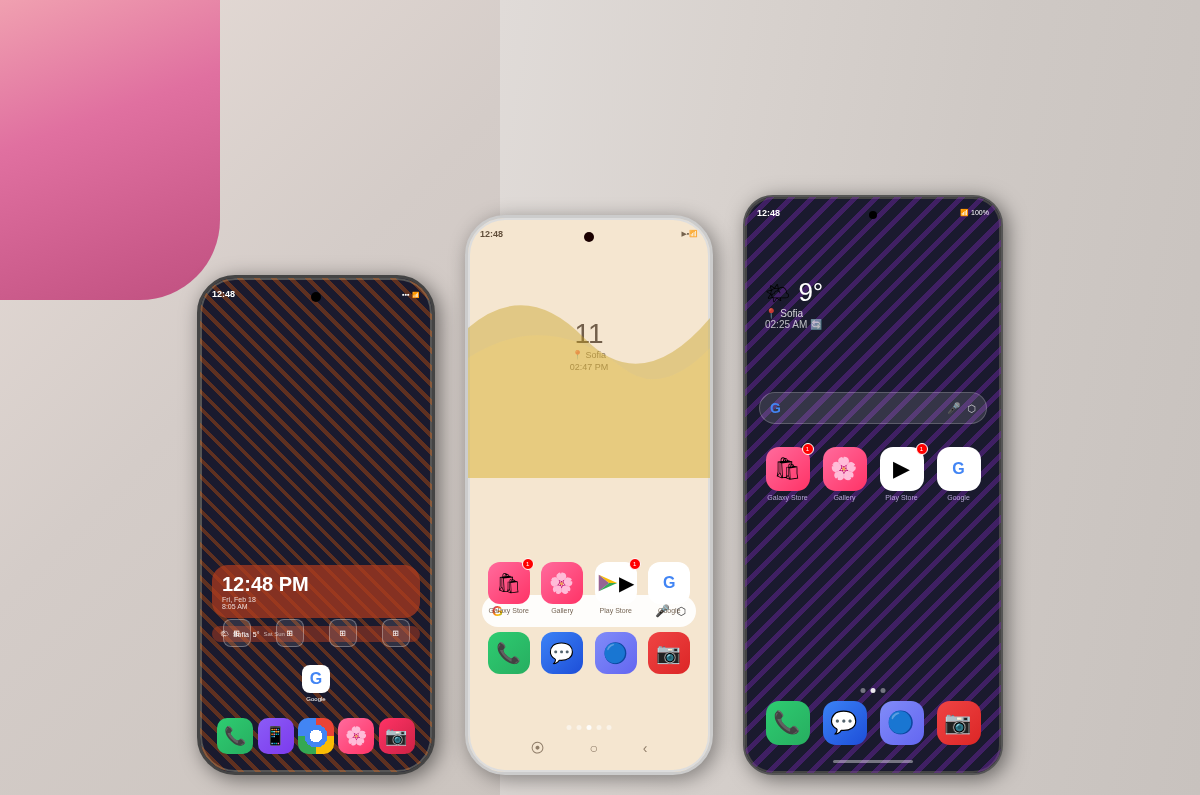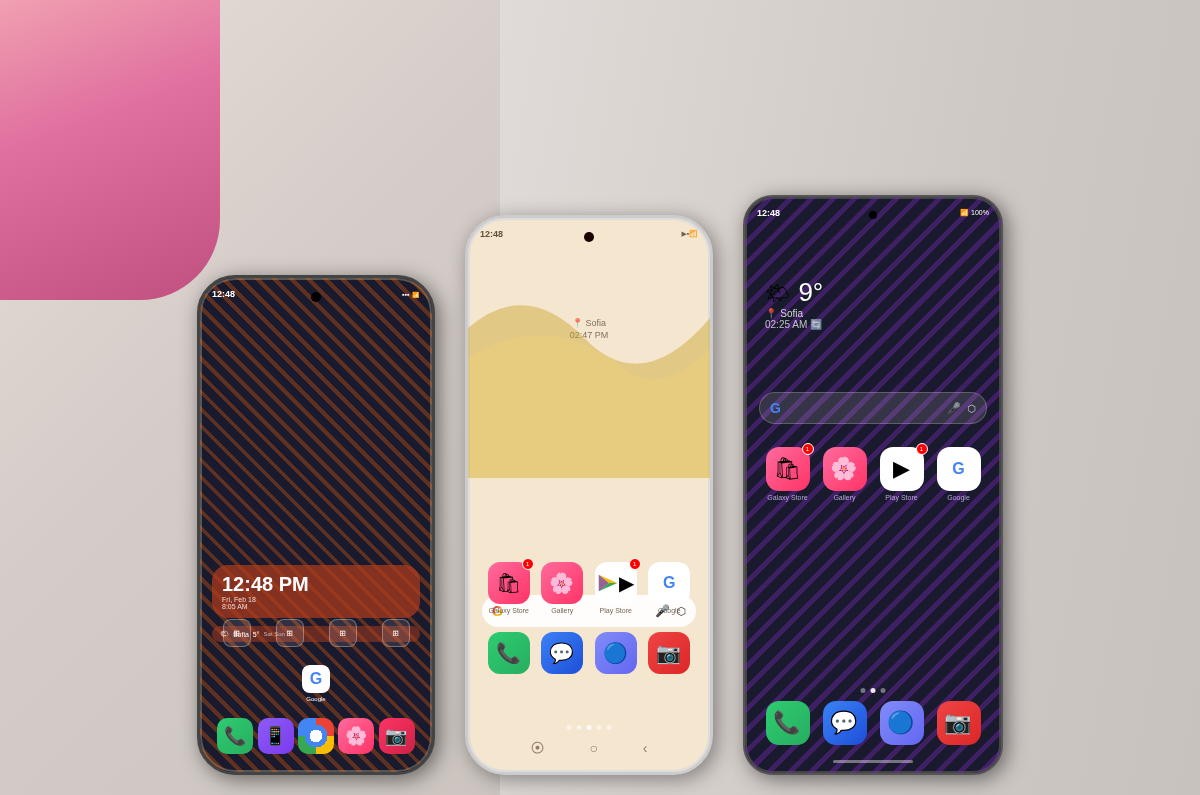--- a/index.html
+++ b/index.html
@@ -623,20 +623,21 @@
         <div class="punch-hole" style="background:#1a0000;"></div>
 
         <div class="status-bar">
           <span class="status-time" style="color:rgba(60,40,20,0.8);">12:48</span>
           <div class="status-icons">
             <span style="font-size:7px;color:rgba(60,40,20,0.7);">▶▪📶</span>
           </div>
         </div>
 
         <div class="p2-clock-widget">
+          <div class="p2-time">11</div>
           <div class="p2-location">📍 <span>Sofia</span></div>
           <div class="p2-location" style="margin-top:2px;">02:47 PM</div>
         </div>
 
         <svg style="position:absolute;top:60px;left:0;right:0;width:100%;height:200px;opacity:0.6;" viewBox="0 0 250 200" preserveAspectRatio="none">
           <path d="M0,50 Q60,0 120,60 Q180,120 250,40 L250,200 L0,200 Z" fill="#c8a020" opacity="0.7"></path>
           <path d="M0,80 Q80,30 160,90 Q200,120 250,70 L250,200 L0,200 Z" fill="#e8c040" opacity="0.5"></path>
         </svg>
 
         <div class="p2-search-bar">

